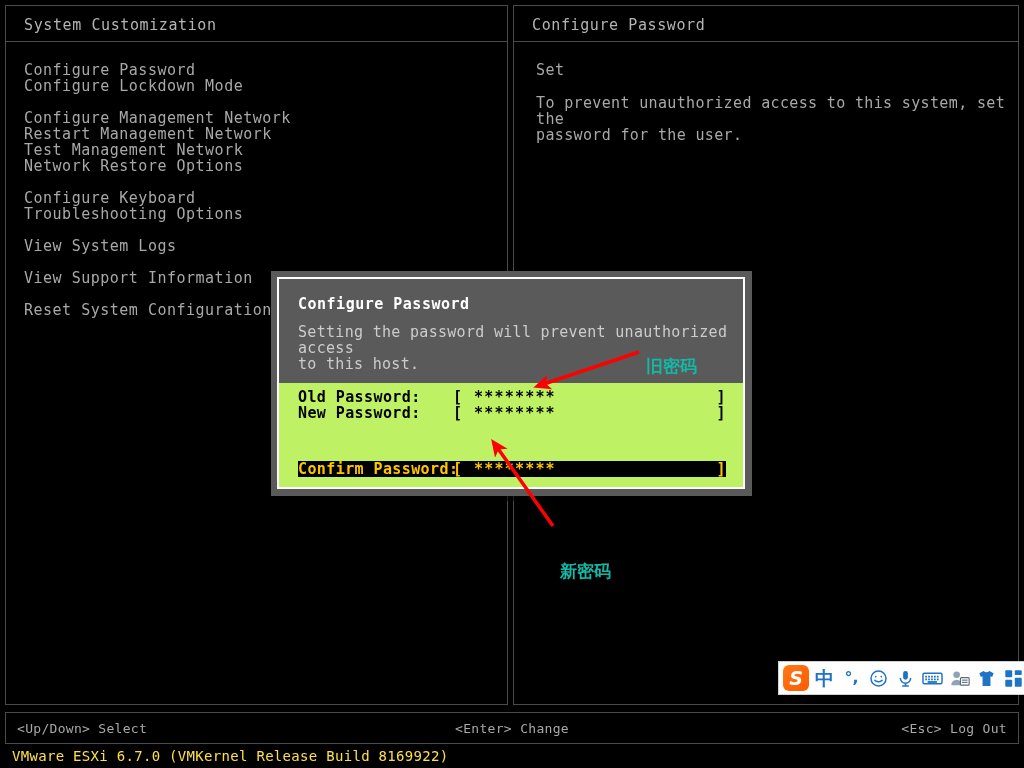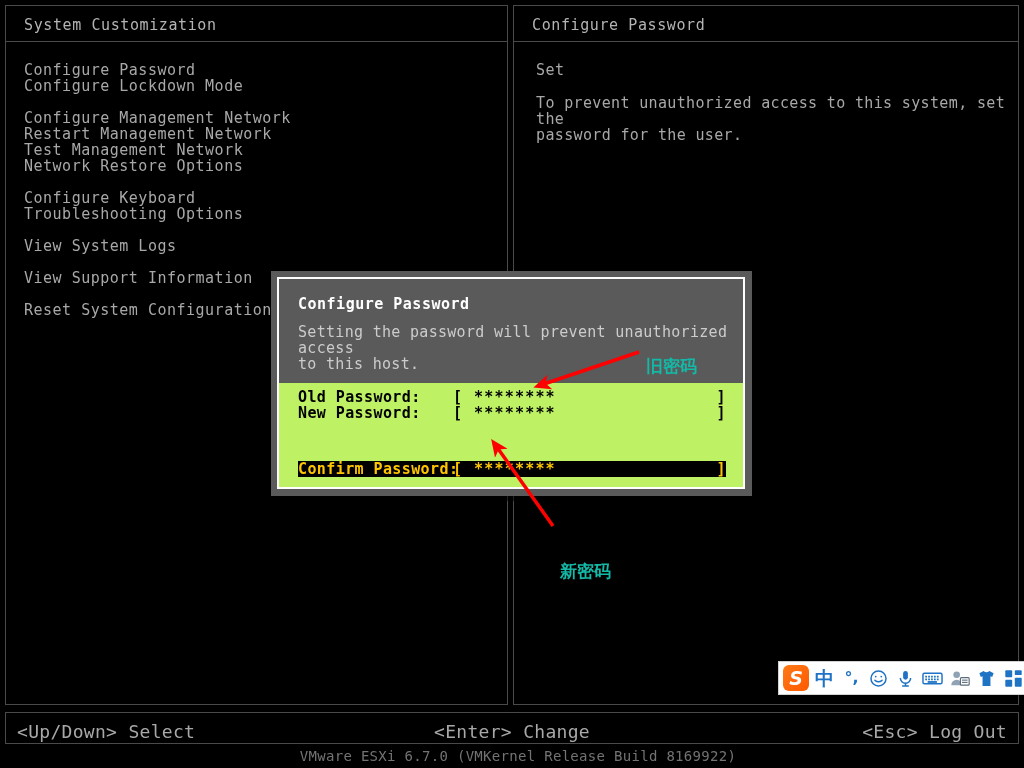--- a/index.html
+++ b/index.html
@@ -201,37 +201,37 @@
     left: 5px;
     top: 712px;
     width: 1014px;
     height: 32px;
     border: 1px solid #4a4a4a;
     background: #000;
   }
   .status-cell {
     position: absolute;
     top: 8px;
-    font-size: 18px;
+    font-size: 13px;
     letter-spacing: 0.3px;
     color: #a8a8a8;
     white-space: pre;
   }
   #status-left   { left: 11px; }
   #status-center { left: 50%; transform: translateX(-50%); }
   #status-right  { right: 11px; }
 
   #version {
     position: absolute;
     left: 12px; right: 0;
     top: 748px;
-    text-align: center;
+    text-align: left;
     font-size: 14px;
     letter-spacing: 0.3px;
-    color: #737373;
+    color: #fde047;
     white-space: pre;
   }
 
   
   #ime-bar {
     position: absolute;
     left: 778px;
     top: 661px;
     height: 34px;
     background: #ffffff;

